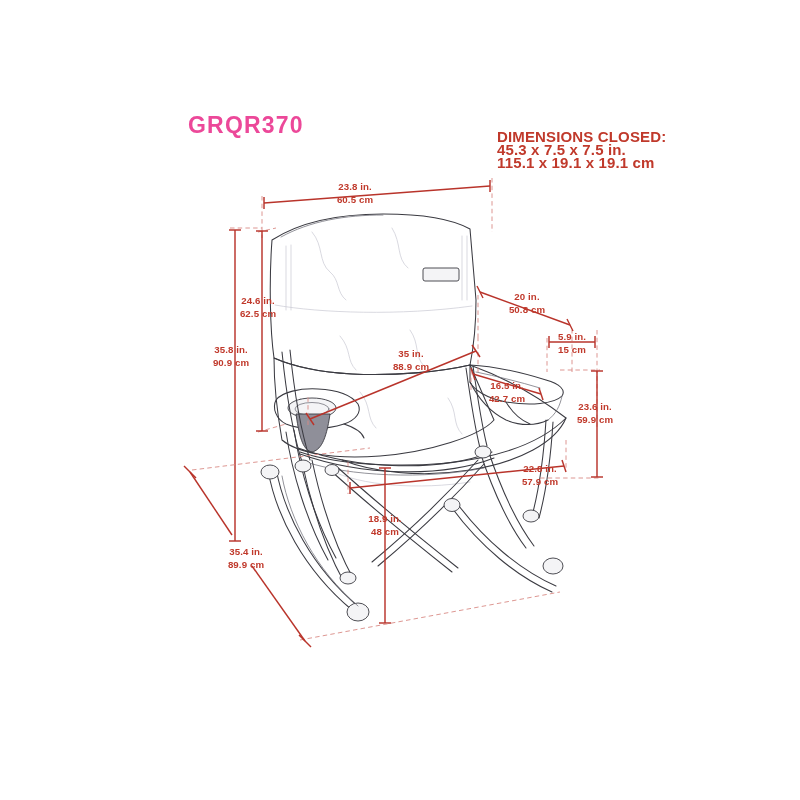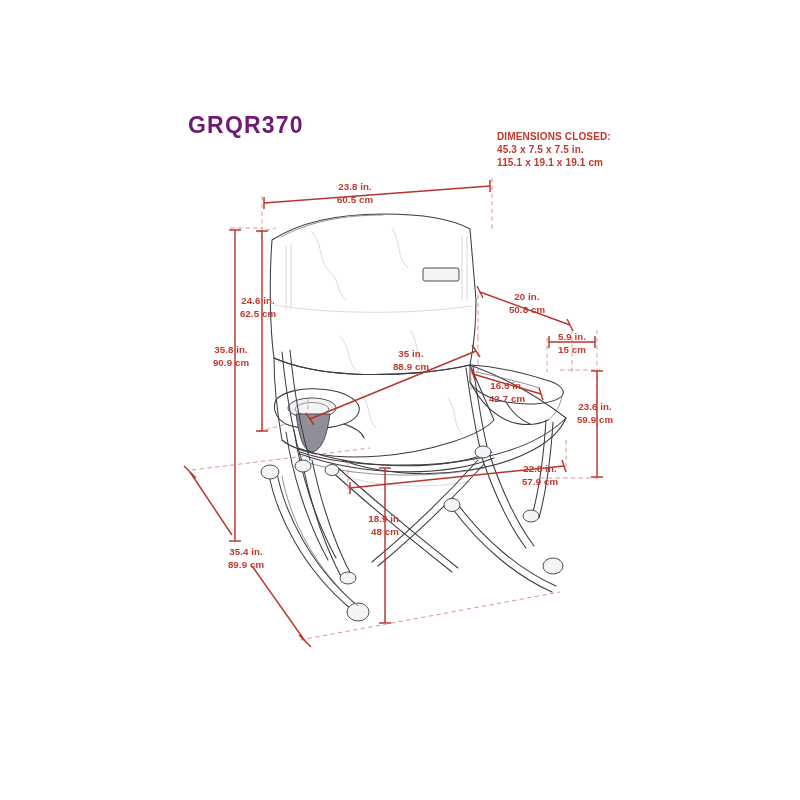--- a/index.html
+++ b/index.html
@@ -1,21 +1,21 @@
 <!DOCTYPE html>
 <html><head>
 <meta charset="utf-8">
 <style>
   html,body{margin:0;padding:0;background:#ffffff;}
   body{width:800px;height:800px;overflow:hidden;
        font-family:"Liberation Sans",sans-serif;}
   #sheet{position:relative;width:800px;height:800px;background:#fff;}
   #title{position:absolute;left:188px;top:112px;font-size:23px;
-         font-weight:700;letter-spacing:1.2px;color:#701a75;}
-  #closed{position:absolute;left:497px;top:130px;font-size:10px;
+         font-weight:700;letter-spacing:1.2px;color:#ec4899;}
+  #closed{position:absolute;left:497px;top:130px;font-size:15px;
           font-weight:700;line-height:13.2px;color:#c0392b;
           letter-spacing:.15px;white-space:pre;}
   svg{position:absolute;left:0;top:0;}
   .dimtxt{font-family:"Liberation Sans",sans-serif;font-size:9.7px;
           font-weight:700;fill:#c0392b;letter-spacing:.1px;}
   .chair{fill:none;stroke:#3b3b42;stroke-width:1.05;
          stroke-linecap:round;stroke-linejoin:round;}
   .chair-thin{fill:none;stroke:#6f6f78;stroke-width:.75;
          stroke-linecap:round;stroke-linejoin:round;}
   .fab{fill:none;stroke:#c9c9d2;stroke-width:.7;stroke-linecap:round;}

